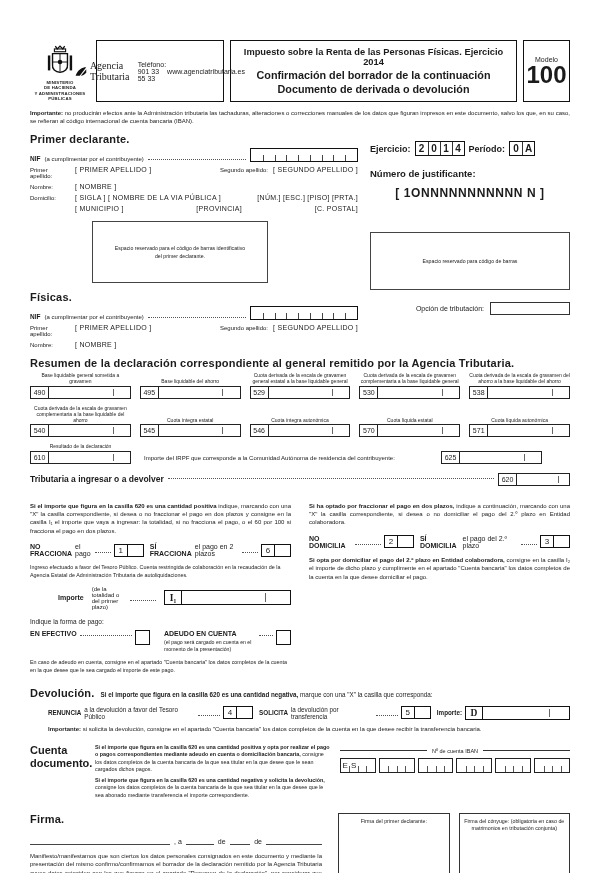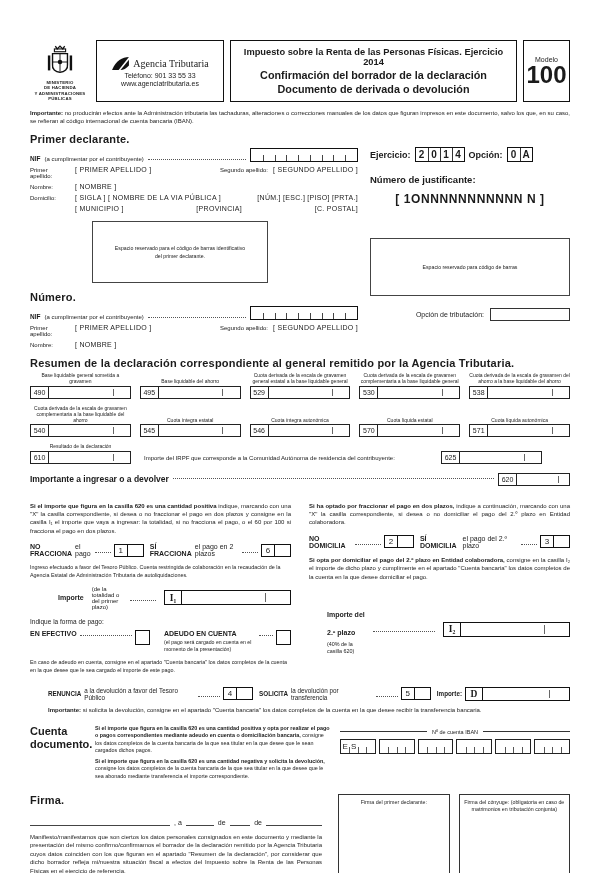--- a/index.html
+++ b/index.html
@@ -7,21 +7,21 @@
   .page { width:600px; height:873px; background:#fff; font-family:"Liberation Sans", sans-serif;
           color:#1b1b1b; position:relative; overflow:hidden; margin:0 auto; }
   .content { padding:40px 30px 0 30px; }
   .b { font-weight:bold; }
 
   
   .hdr { display:flex; align-items:stretch; gap:6px; height:62px; }
   .crest-block { width:60px; display:flex; flex-direction:column; align-items:center; justify-content:flex-end; }
   .crest-svg { width:28px; height:36px; }
   .ministry { font-size:4.3px; font-weight:bold; text-align:center; line-height:1.3; letter-spacing:.2px; }
-  .agency-box { border:1.5px solid #111; width:128px; display:flex; flex-direction:column; align-items:center; justify-content:center; gap:1px; padding:2px; }
+  .agency-box { border:1.5px solid #111; width:128px; display:flex; align-items:center; justify-content:center; gap:1px; padding:2px; }
   .agency-top { display:flex; align-items:center; gap:3px; }
   .agency-logo { width:19px; height:15px; }
   .agency-name { font-family:"Liberation Serif", serif; font-size:10px; }
   .agency-line { font-size:7px; }
   .title-box { border:1.5px solid #111; flex:1; display:flex; flex-direction:column; align-items:center; justify-content:center; gap:2px; padding:2px 4px; text-align:center; }
   .title-l1 { font-size:9.3px; font-weight:bold; }
   .title-l2, .title-l3 { font-size:10.8px; font-weight:bold; }
   .model-box { border:1.5px solid #111; width:47px; display:flex; flex-direction:column; align-items:center; justify-content:center; }
   .model-label { font-size:7px; }
   .model-number { font-size:24px; font-weight:bold; line-height:1; }
@@ -39,21 +39,21 @@
   .leader { flex:1; border-bottom:1px dotted #555; height:1px; margin-bottom:2px; min-width:8px; }
   .comb { display:flex; border:1.5px solid #111; height:14px; width:108px; background:#fff; }
   .comb .cell { flex:1; position:relative; font-size:8px; text-align:center; line-height:13px; }
   .comb .cell + .cell::before { content:""; position:absolute; left:0; bottom:0; height:6px; border-left:1px solid #444; }
   .frow { display:flex; align-items:baseline; margin-top:4px; gap:5px; font-size:6px; }
   .fvalue { font-size:7px; letter-spacing:.3px; }
   .lblw { width:40px; flex:none; }
   .spread { flex:1; display:flex; justify-content:space-between; align-items:baseline; min-width:0; }
   .barcode1 { border:1px solid #444; width:176px; height:62px; margin:9px 0 0 62px; display:flex; align-items:center; justify-content:center; text-align:center; font-size:5.2px; line-height:1.6; padding:4px 20px; }
   .barcode2 { border:1px solid #444; width:200px; height:58px; margin-top:32px; display:flex; align-items:center; justify-content:center; font-size:5.2px; text-align:center; padding:4px 14px; }
-  .ex-row { display:flex; align-items:center; gap:4px; margin-top:14px; }
+  .ex-row { display:flex; align-items:center; gap:4px; margin-top:8px; }
   .ex-label { font-size:9px; font-weight:bold; }
   .digit-box { display:flex; border:1.5px solid #111; height:15px; background:#fff; }
   .digit-box .d { width:12px; text-align:center; font-size:10px; font-weight:bold; line-height:13px; }
   .digit-box .d + .d { border-left:1px solid #333; }
   .just-label { font-size:9.5px; font-weight:bold; margin-top:12px; }
   .just-value { font-size:12px; font-weight:bold; margin-top:7px; text-align:center; letter-spacing:.6px; white-space:nowrap; }
   .tax-option { display:flex; align-items:center; gap:6px; margin-top:12px; justify-content:flex-end; font-size:7px; }
   .box-plain { border:1px solid #333; width:80px; height:13px; background:#fff; }
 
   
@@ -156,21 +156,21 @@
           <path d="M10 15 L19 4 L19 10 C16 13 13 15 10 15 Z" fill="#111"></path>
         </svg>
         <span class="agency-name">Agencia Tributaria</span>
       </div>
       <div class="agency-line">Teléfono: 901 33 55 33</div>
       <div class="agency-line">www.agenciatributaria.es</div>
     </div>
 
     <div class="title-box">
       <div class="title-l1">Impuesto sobre la Renta de las Personas Físicas. Ejercicio 2014</div>
-      <div class="title-l2">Confirmación del borrador de la declaración</div>
+      <div class="title-l2">Confirmación del borrador de la continuación</div>
       <div class="title-l3">Documento de derivada o devolución</div>
     </div>
 
     <div class="model-box">
       <div class="model-label">Modelo</div>
       <div class="model-number">100</div>
     </div>
   </div>
 
   <p class="important"><span class="b">Importante:</span><span> no producirán efectos ante la Administración tributaria las tachaduras, alteraciones o correcciones manuales de los datos que figuran impresos en este documento, salvo los que, en su caso, se refieran al código internacional de cuenta bancaria (IBAN).</span></p>
@@ -219,21 +219,21 @@
           <span class="fvalue">[PROVINCIA]</span>
           <span class="fvalue">[C. POSTAL]</span>
         </span>
       </div>
 
       <div class="barcode1">
         <span>Espacio reservado para el código de barras identificativo del primer declarante.</span>
       </div>
 
       <div style="margin-top:8px;">
-        <h2 class="sec">Número.</h2>
+        <h2 class="sec">Físicas.</h2>
         <div class="nif-row">
           <span class="nif-label">NIF</span>
           <span class="nif-note">(a cumplimentar por el contribuyente)</span>
           <span class="leader"></span>
           <span class="comb">
             <span class="cell"></span>
                 <span class="cell"></span>
                 <span class="cell"></span>
                 <span class="cell"></span>
                 <span class="cell"></span>
@@ -259,21 +259,21 @@
 
     <div class="col-side">
       <div class="ex-row">
         <span class="ex-label">Ejercicio:</span>
         <span class="digit-box">
           <span class="d">2</span>
           <span class="d">0</span>
           <span class="d">1</span>
           <span class="d">4</span>
         </span>
-        <span class="ex-label">Opción:</span>
+        <span class="ex-label">Período:</span>
         <span class="digit-box">
           <span class="d">0</span>
           <span class="d">A</span>
         </span>
       </div>
       <div class="just-label">Número de justificante:</div>
       <div class="just-value">[ 1ONNNNNNNNNNN N ]</div>
 
       <div class="barcode2">
         <span>Espacio reservado para código de barras</span>
@@ -368,21 +368,21 @@
               <span class="amt"></span>
             </div>
       </div>
       <div class="r3txt">Importe del IRPF que corresponde a la Comunidad Autónoma de residencia del contribuyente:</div>
       <div class="fieldbox r3box">
             <span class="code">625</span>
             <span class="amt"></span>
           </div>
     </div>
     <div class="final-row">
-      <span class="final-lbl">Importante a ingresar o a devolver</span>
+      <span class="final-lbl">Tributaria a ingresar o a devolver</span>
       <span class="leader"></span>
       <div class="fieldbox final-box">
             <span class="code">620</span>
             <span class="amt"></span>
           </div>
     </div>
   </div>
 
   <div class="pay-cols">
     <div class="pay-col">
@@ -442,35 +442,28 @@
         <span class="grow"></span>
         <span class="b">SÍ DOMICILIA</span>
         <span>el pago del 2.º plazo</span>
         <span class="dotlead"></span>
         <span class="chk">
               <span class="num">3</span>
               <span class="blank"></span>
             </span>
       </div>
       <p class="para"><span class="b">Si opta por domiciliar el pago del 2.º plazo en Entidad colaboradora,</span><span> consigne en la casilla I₂ el importe de dicho plazo y cumplimente en el apartado "Cuenta bancaria" los datos completos de la cuenta en la que desee domiciliar el pago.</span></p>
-      <div class="amount-row" style="margin-top:22px;">
-        <span style="margin-left:18px; max-width:80px;">
-          <span class="b" style="font-size:7px;">Importe del 2.º plazo</span>
-          <span class="tiny" style="display:block; margin-top:2px;">(40% de la casilla 620)</span>
-        </span>
-        <span class="dotlead" style="width:62px;"></span>
-        <span class="codebox">
-              <span class="ccode">I₂</span>
-              <span class="cfield"></span>
-            </span>
-      </div>
     </div>
   </div>
 
   <div class="dev">
+    <div class="dev-head">
+      <h2 class="sec">Devolución.</h2>
+      <span class="txt"><span class="b">Si el importe que figura en la casilla 620 es una cantidad negativa,</span><span> marque con una "X" la casilla que corresponda:</span></span>
+    </div>
     <div class="dev-row">
       <span class="b">RENUNCIA</span>
       <span>a la devolución a favor del Tesoro Público</span>
       <span class="dotlead" style="width:22px;"></span>
       <span class="chk">
             <span class="num">4</span>
             <span class="blank"></span>
           </span>
       <span class="grow"></span>
       <span class="b">SOLICITA</span>

